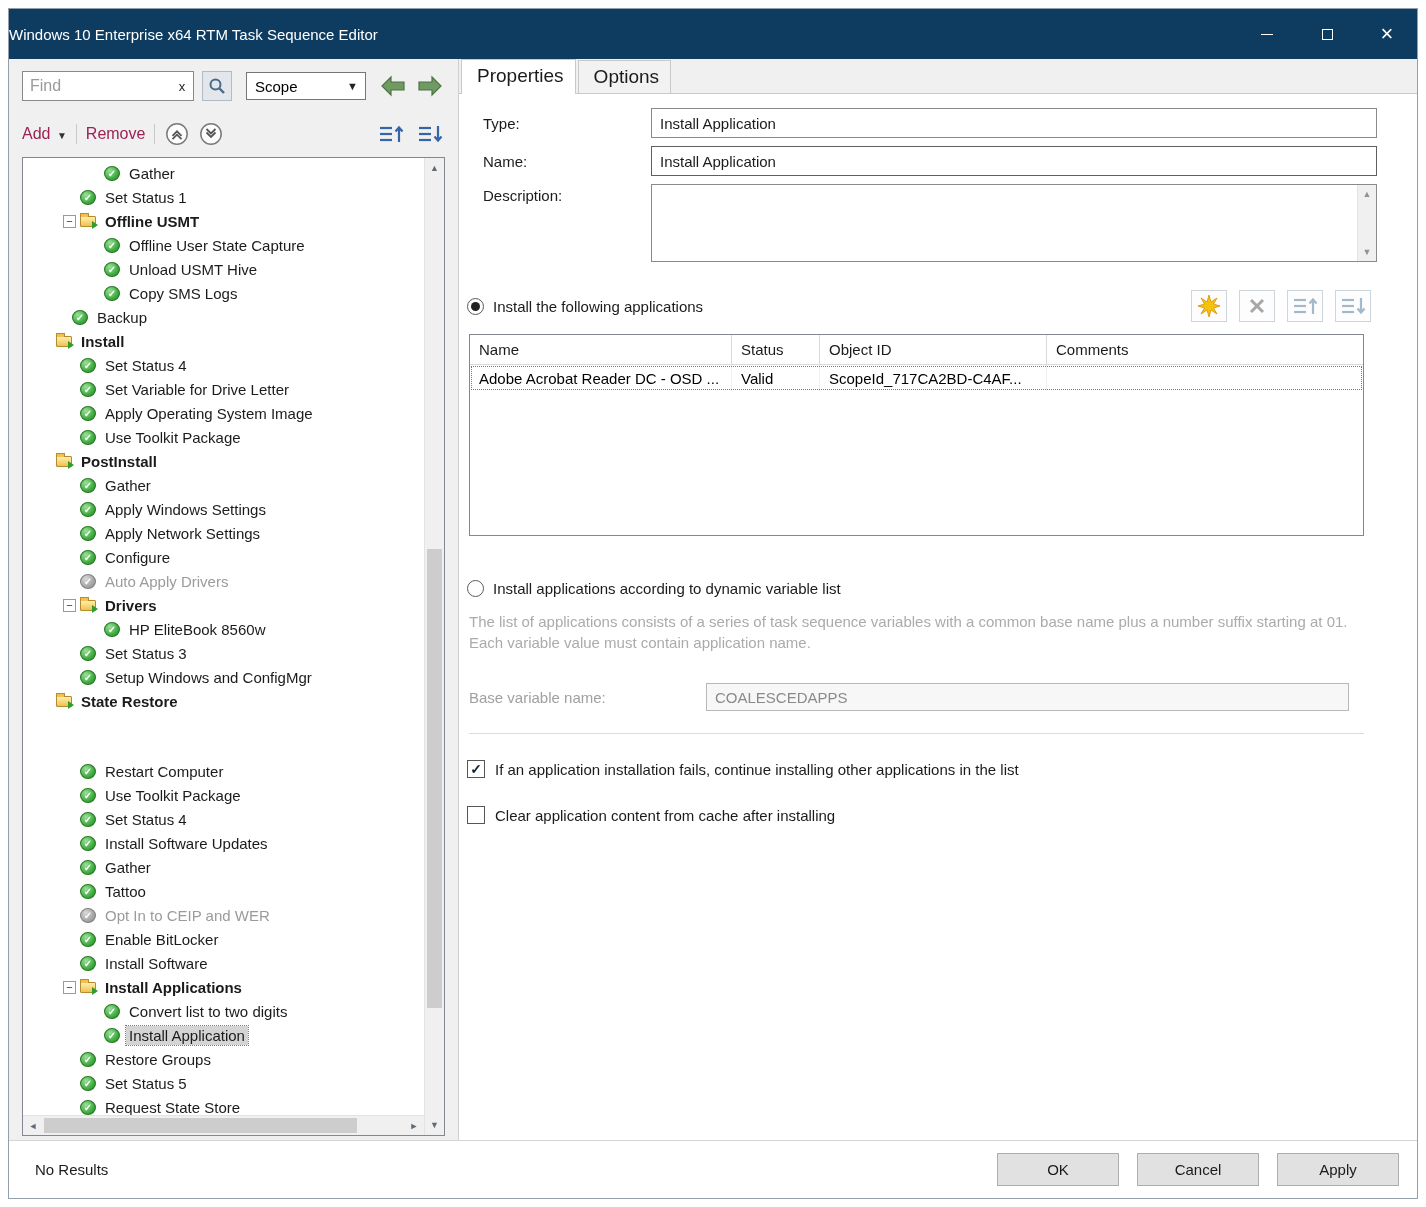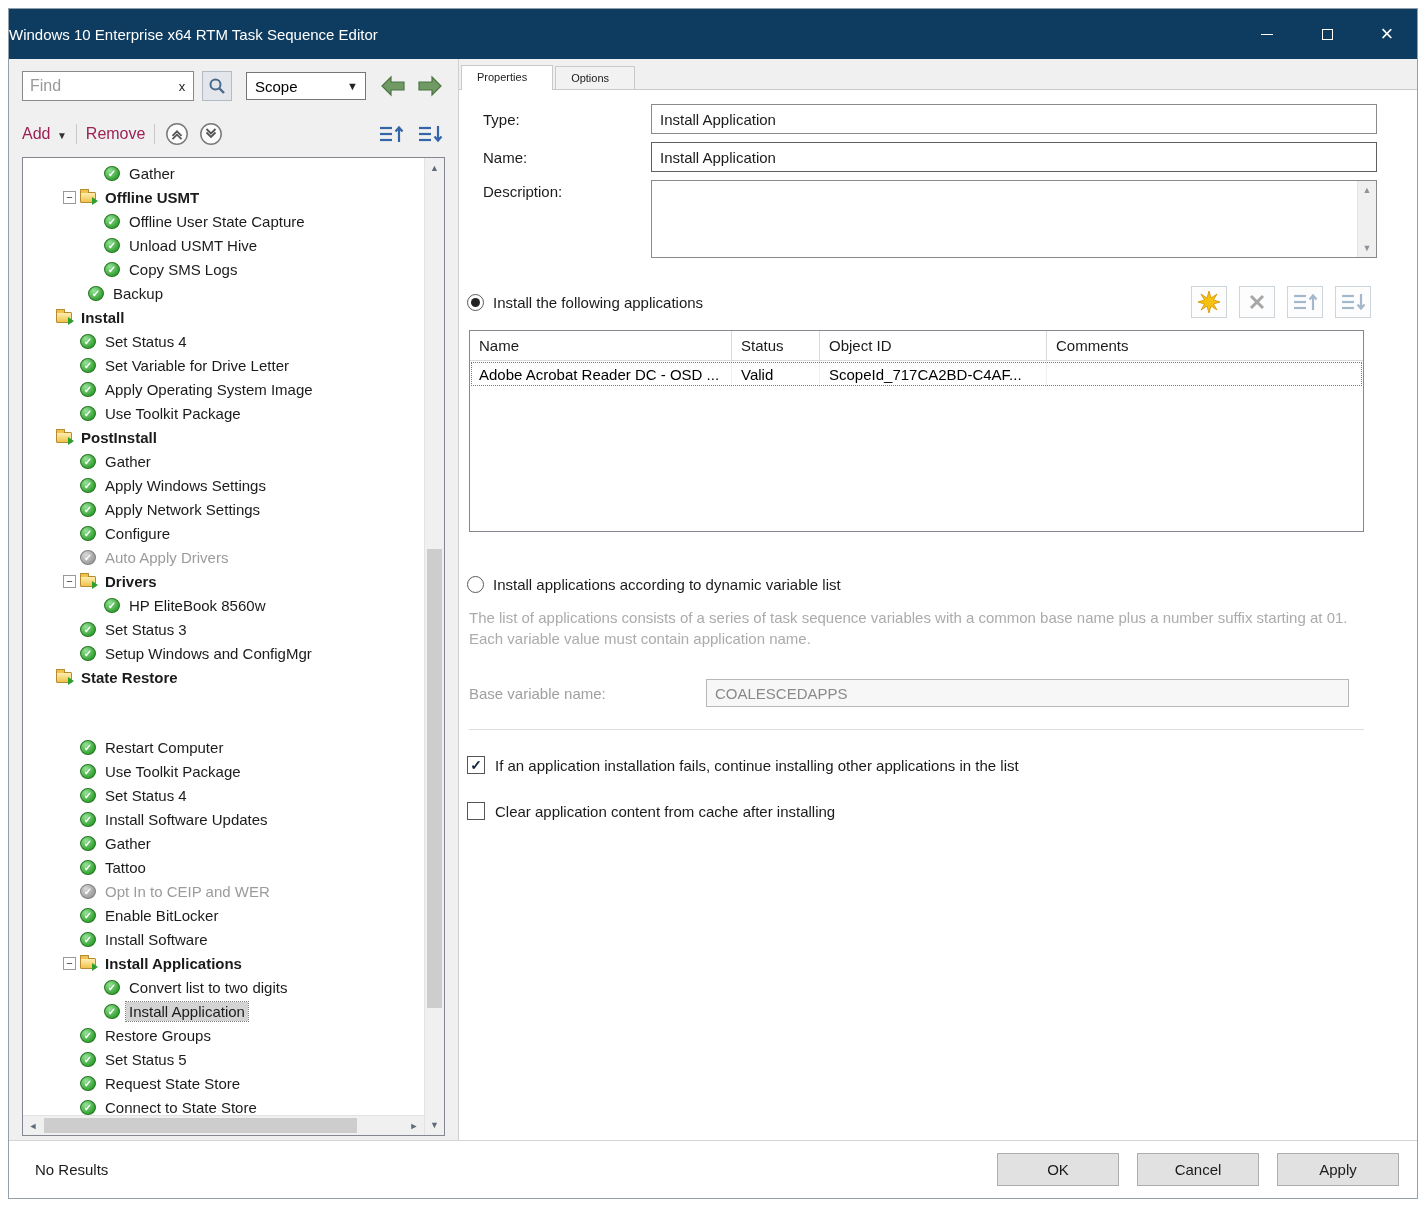--- a/index.html
+++ b/index.html
@@ -64,21 +64,21 @@
   .vscroll .arr.up { top:0; } .vscroll .arr.down { bottom:0; }
   .vscroll .thumb { position:absolute; left:2px; right:2px; top:40%; height:47%; background:#cdcdcd; }
   .hscroll { flex:0 0 20px; background:#f0f0f0; border-top:1px solid #e3e3e3; position:relative; }
   .hscroll .arr { position:absolute; top:0; height:100%; width:20px; display:flex; align-items:center; justify-content:center; font-size:9px; color:#5f6b77; }
   .hscroll .arr.left { left:0; } .hscroll .arr.right { right:0; }
   .hscroll .thumb { position:absolute; top:2px; bottom:2px; left:21px; width:78%; background:#cdcdcd; }
 
   
   .right-panel { flex:1; display:flex; flex-direction:column; background:#fff; min-width:0; }
   .tabs-row { flex:0 0 31px; background:#f0f0f0; border-bottom:1px solid #c9c9c9; display:flex; align-items:flex-end; padding-left:2px; }
-  .tab { font-size:11px; padding:5px 25px 5px 15px; border:1px solid #c9c9c9; border-bottom:none; background:#f2f2f2; margin-right:2px; color:#1b1b1b; }
+  .tab { font-size:19px; padding:5px 11px 5px 15px; border:1px solid #c9c9c9; border-bottom:none; background:#f2f2f2; margin-right:2px; color:#1b1b1b; }
   .tab.active { background:#fff; margin-bottom:-1px; padding-bottom:7px; }
   .tab-content { flex:1; min-height:0; overflow:hidden; padding-top:14px; }
 
   .form-row { display:flex; align-items:center; margin:0 40px 8px 24px; }
   .form-row > label { flex:0 0 168px; font-size:15px; color:#1b1b1b; }
   .form-row.top { align-items:flex-start; }
   .form-row.top > label { padding-top:3px; }
   .txt { flex:1; height:30px; border:1px solid #8a8a8a; font-size:15px; padding:0 8px; color:#1b1b1b; font-family:"Liberation Sans", sans-serif; outline:none; background:#fff; min-width:0; }
   .txt.name { border-color:#5f5f5f; }
   .desc-box { flex:1; height:78px; border:1px solid #8a8a8a; display:flex; background:#fff; }
@@ -212,41 +212,46 @@
       </div>
 
       <div class="tree-box">
         <div class="tree-main">
           <div class="tree-viewport">
               <div class="tree-row" style="padding-left: 64px;">
     <span class="expander hide">−</span>
     <span class="tree-icon icon-check"></span>
     <span class="tree-label">Gather</span>
   </div>
+              <div class="tree-row" style="padding-left: 40px;">
+    <span class="expander hide">−</span>
+    <span class="tree-icon icon-check"></span>
+    <span class="tree-label">Set Status 1</span>
+  </div>
               <div class="tree-row group" style="padding-left: 40px;">
     <span class="expander">−</span>
     <span class="tree-icon icon-folder"></span>
     <span class="tree-label">Offline USMT</span>
   </div>
               <div class="tree-row" style="padding-left: 64px;">
     <span class="expander hide">−</span>
     <span class="tree-icon icon-check"></span>
     <span class="tree-label">Offline User State Capture</span>
   </div>
               <div class="tree-row" style="padding-left: 64px;">
     <span class="expander hide">−</span>
     <span class="tree-icon icon-check"></span>
     <span class="tree-label">Unload USMT Hive</span>
   </div>
               <div class="tree-row" style="padding-left: 64px;">
     <span class="expander hide">−</span>
     <span class="tree-icon icon-check"></span>
     <span class="tree-label">Copy SMS Logs</span>
   </div>
-              <div class="tree-row" style="padding-left: 48px;">
+              <div class="tree-row" style="padding-left: 32px;">
     <span class="expander hide">−</span>
     <span class="tree-icon icon-check"></span>
     <span class="tree-label">Backup</span>
   </div>
               <div class="tree-row group" style="padding-left: 16px;">
     <span class="expander hide">−</span>
     <span class="tree-icon icon-folder"></span>
     <span class="tree-label">Install</span>
   </div>
               <div class="tree-row" style="padding-left: 40px;">

